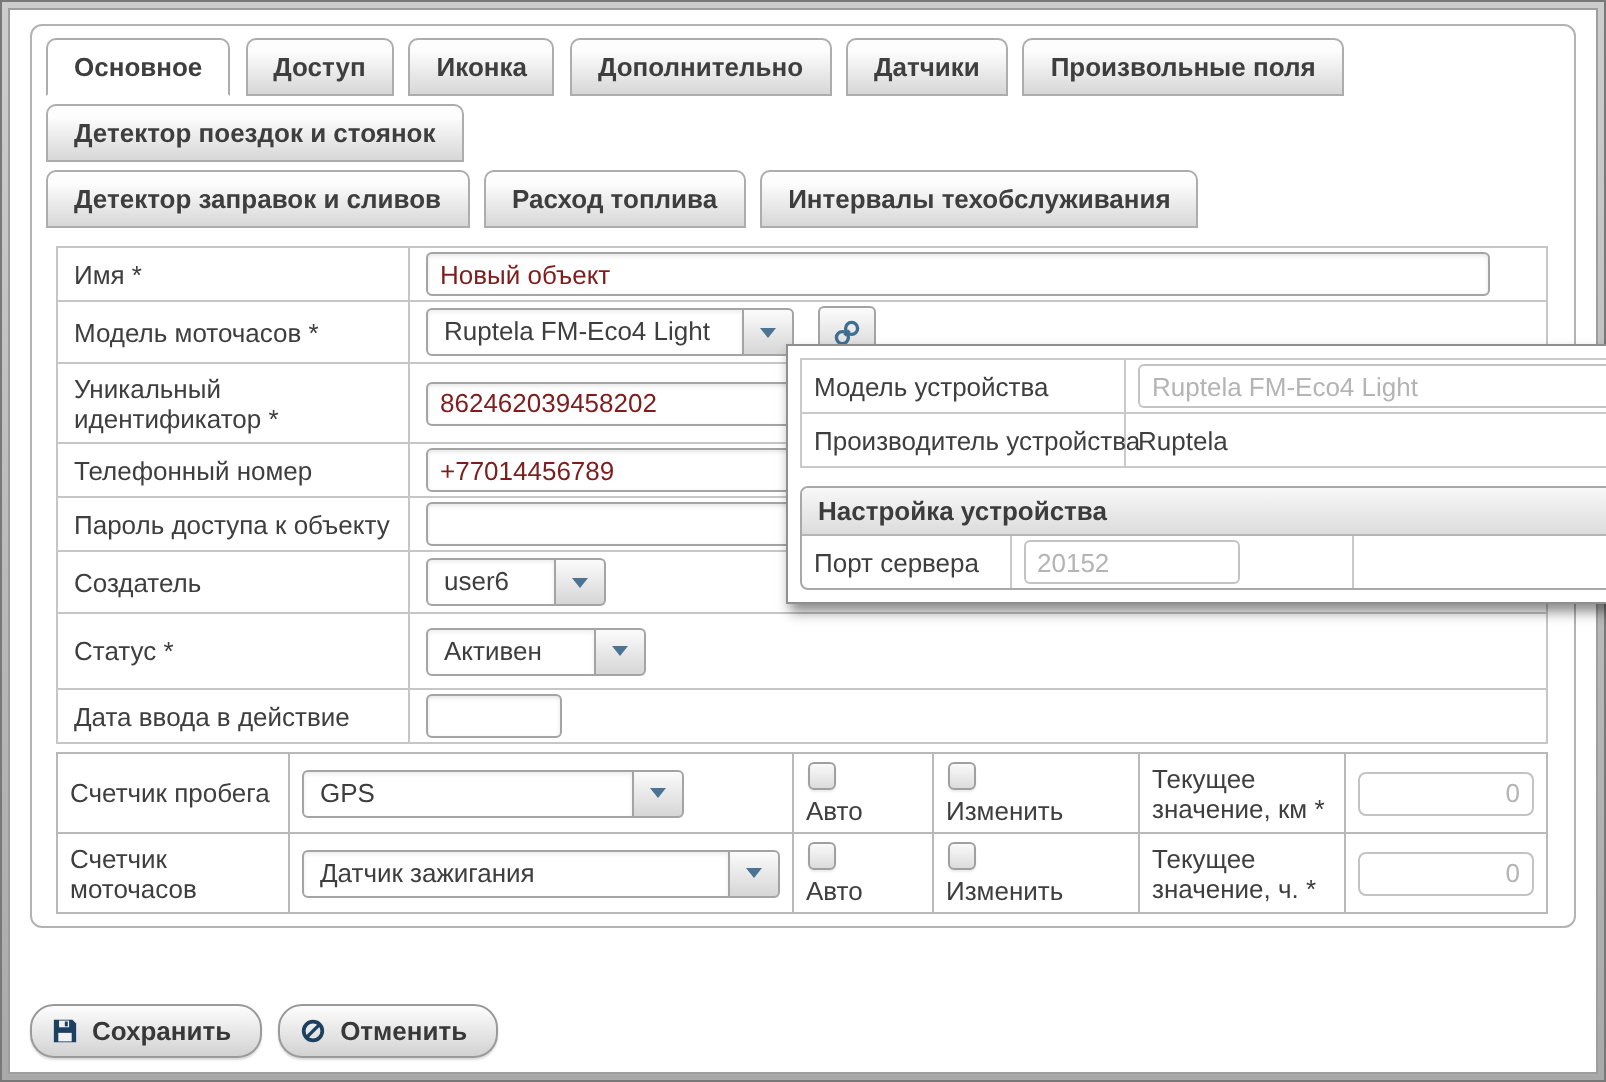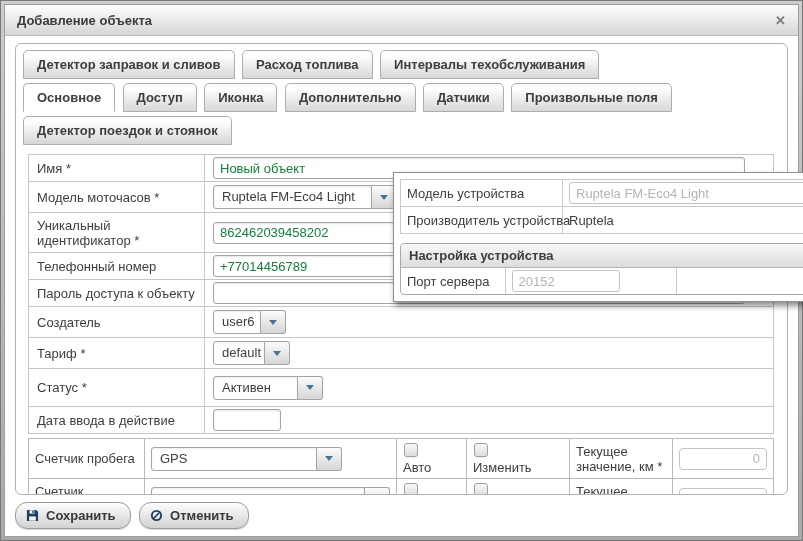--- a/index.html
+++ b/index.html
@@ -27,21 +27,21 @@
   .tab.active { background:#fff; border-bottom-color:#ffffff; }
 
   .content { margin-top:5px; padding-left:5px; }
 
   table.t { border-collapse:collapse; width:746px; table-layout:fixed; }
   table.t td { border:1px solid #c6c6c6; padding:2px 4px 2px 8px; font-size:13px;
                color:#3e3e3e; vertical-align:middle; height:27px; }
   td.lbl { width:176px; }
 
   .txt { border:1px solid #a4a4a4; border-radius:3px; height:22px; padding:1px 6px;
-         font-size:13px; color:#15803d; font-family:"Liberation Sans",sans-serif;
+         font-size:13px; color:#7f1d1d; font-family:"Liberation Sans",sans-serif;
          box-shadow:inset 0 1px 2px rgba(0,0,0,0.10); background:#fff; }
   .txt:disabled, .txt.dis { color:#b4b4b4; border-color:#c3c3c3; box-shadow:none; }
 
   .combo { display:inline-flex; vertical-align:middle; }
   .combo .val { border:1px solid #a4a4a4; border-radius:3px 0 0 3px; background:#fff;
                 height:24px; line-height:22px; padding:0 8px; font-size:13px; color:#3e3e3e;
                 box-shadow:inset 0 1px 2px rgba(0,0,0,0.08); overflow:hidden; white-space:nowrap; }
   .combo .btn { width:25px; height:24px; border:1px solid #a4a4a4; border-left:none;
                 border-radius:0 3px 3px 0; background:linear-gradient(#fbfbfb,#d6d6d6);
                 display:flex; align-items:center; justify-content:center; cursor:pointer; }
@@ -81,40 +81,36 @@
                  font-size:13px; color:#3e3e3e; height:25px; vertical-align:middle; white-space:nowrap; }
   td.fsl { width:104px; }
   table.fst tr:last-child td { border-bottom:none; }
 </style>
 </head>
 <body>
 
 <div class="dialog">
 <div class="dialog-inner">
 
-  <div class="titlebar">
-    <span class="title">Добавление объекта</span>
-    <span class="close">✕</span>
-  </div>
 
   <div class="tabs-widget">
-    <div class="tabrow">
-      <span class="tab">Детектор заправок и сливов</span>
-      <span class="tab">Расход топлива</span>
-      <span class="tab">Интервалы техобслуживания</span>
-    </div>
     <div class="tabrow">
       <span class="tab active">Основное</span>
       <span class="tab">Доступ</span>
       <span class="tab">Иконка</span>
       <span class="tab">Дополнительно</span>
       <span class="tab">Датчики</span>
       <span class="tab">Произвольные поля</span>
       <span class="tab">Детектор поездок и стоянок</span>
     </div>
+    <div class="tabrow">
+      <span class="tab">Детектор заправок и сливов</span>
+      <span class="tab">Расход топлива</span>
+      <span class="tab">Интервалы техобслуживания</span>
+    </div>
 
     <div class="content">
 
       <table class="t">
         <tbody>
               <tr>
           <td class="lbl"><span>Имя *</span></td>
           <td><input class="txt" style="width: 532px;" value="Новый объект"></td>
         </tr>
         <tr>
@@ -146,32 +142,21 @@
           <td><input class="txt" style="width: 532px;" value="+77014456789"></td>
         </tr>
         <tr>
           <td class="lbl"><span>Пароль доступа к объекту</span></td>
           <td><input class="txt" style="width: 532px;" value=""></td>
         </tr>
         <tr style="height:31px">
           <td class="lbl"><span>Создатель</span></td>
           <td>
             <span class="combo">
-              <span class="val" style="width:48px">user6</span>
-              <span class="btn">
-                      <span class="arr"></span>
-                    </span>
-            </span>
-          </td>
-        </tr>
-        <tr style="height:31px">
-          <td class="lbl"><span>Тариф *</span></td>
-          <td>
-            <span class="combo">
-              <span class="val" style="width:52px">default</span>
+              <span class="val" style="width:65px">user6</span>
               <span class="btn">
                       <span class="arr"></span>
                     </span>
             </span>
           </td>
         </tr>
         <tr style="height:38px">
           <td class="lbl"><span>Статус *</span></td>
           <td>
             <span class="combo">

